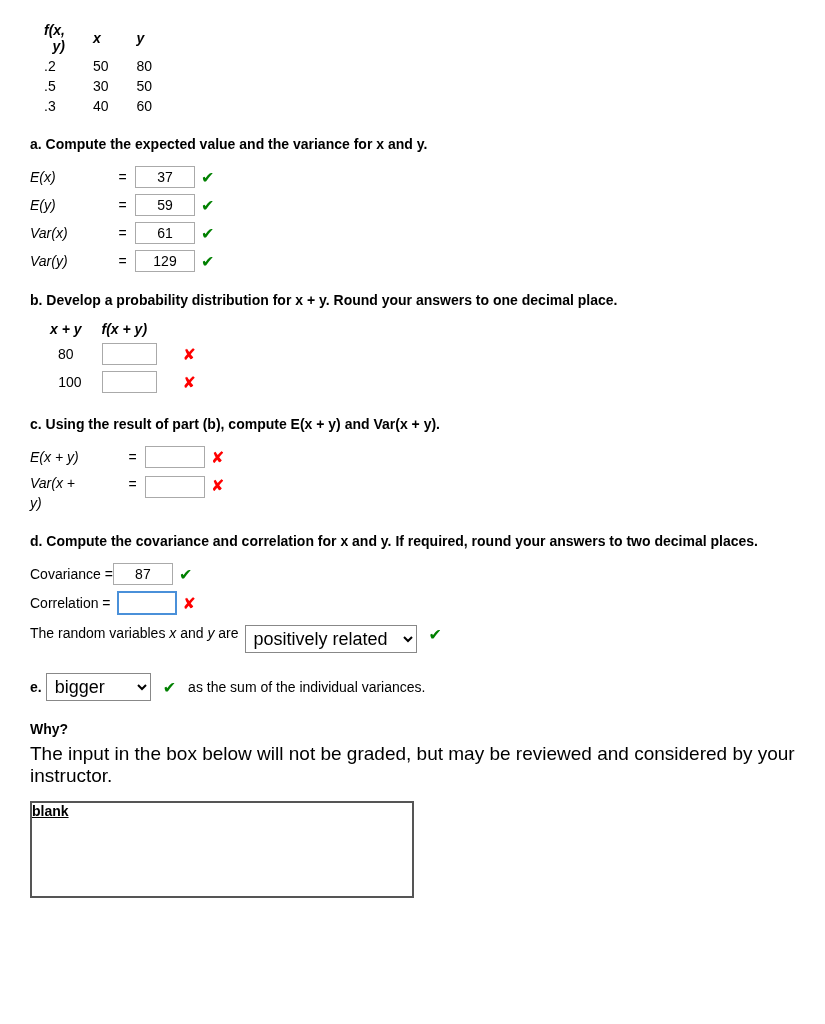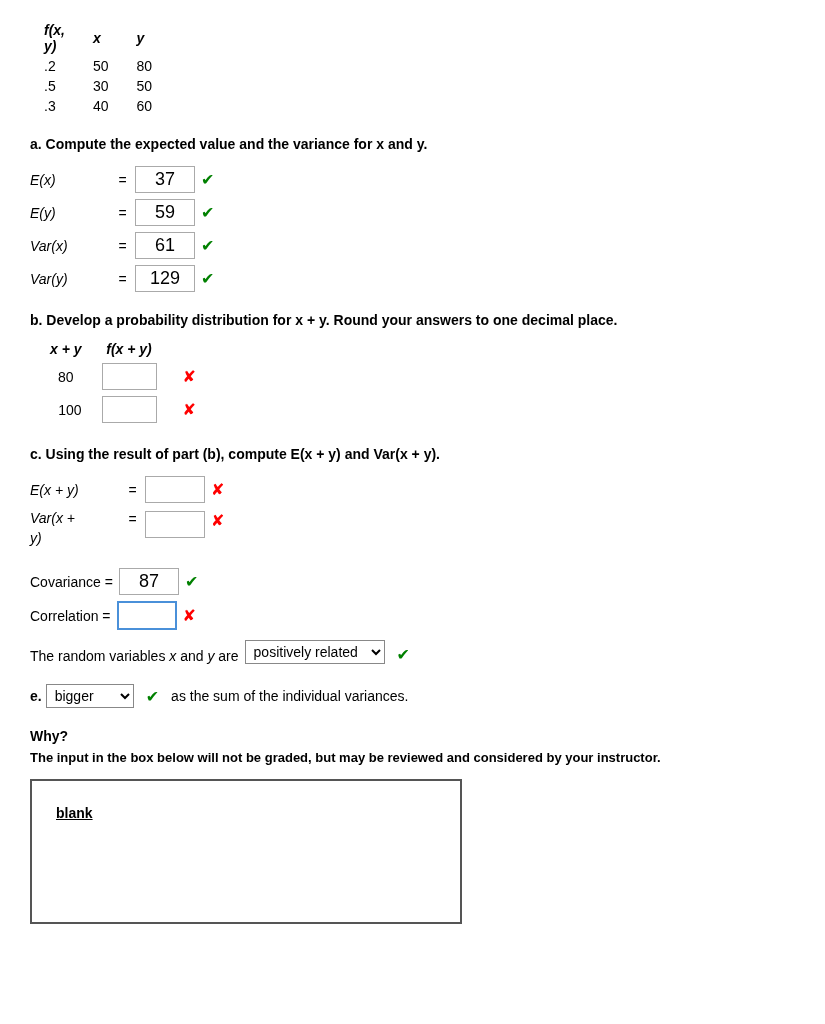--- a/index.html
+++ b/index.html
@@ -37,21 +37,21 @@
     }
     .eq-equals {
       width: 25px;
       text-align: center;
     }
     .input-box {
       border: 1px solid #aaa;
       padding: 2px 6px;
       width: 60px;
       text-align: center;
-      font-size: 18px;
+      font-size: 14px;
       background: #fff;
     }
     .input-box.correct {
       background: #fff;
     }
     .input-box.blue-border {
       border: 2px solid #4a90d9;
       background: #fff;
     }
     .check-icon {
@@ -78,59 +78,59 @@
     }
     .inline-row {
       display: flex;
       align-items: center;
       margin-bottom: 6px;
       flex-wrap: wrap;
     }
     select {
       border: 1px solid #888;
       padding: 2px 4px;
-      font-size: 14px;
+      font-size: 18px;
       background: #fff;
     }
     .textarea-box {
       width: 400px;
       height: 80px;
       border: 1px solid #888;
       padding: 6px;
       font-size: 14px;
       resize: both;
     }
     .bold-border-box {
       border: 2px solid #555;
-      padding: 24px;
+      padding: 0;
       display: inline-block;
       margin-top: 6px;
       text-decoration: underline;
     }
     .bold-border-box .box-label {
       font-weight: bold;
       margin-bottom: 4px;
     }
     .italic { font-style: italic; }
     .bold { font-weight: bold; }
     .drop-row {
       display: flex;
-      align-items: flex-end;
+      align-items: flex-start;
       margin-bottom: 12px;
       flex-wrap: wrap;
     }
   </style>
 </head>
 <body>
 
 <div class="section">
   <table>
     <thead>
       <tr>
-        <td style="font-style:italic; font-weight:bold;">f(x,<br>y)</td>
+        <td style="font-style:italic; font-weight:bold;text-align:right;">f(x,<br>y)</td>
         <td style="font-style:italic; font-weight:bold;">x</td>
         <td style="font-style:italic; font-weight:bold;">y</td>
       </tr>
     </thead>
     <tbody>
       <tr>
         <td>.2</td>
         <td>50</td>
         <td>80</td>
       </tr>
@@ -184,21 +184,21 @@
 <div class="section">
   <div class="part-label">
     <span>b.</span>
     <span>Develop a probability distribution for x + y. Round your answers to one decimal place.</span>
   </div>
   <div class="prob-table">
     <table>
       <thead>
         <tr>
           <th style="text-align:center; font-style:italic;">x + y</th>
-          <th style="text-align:center; font-style:italic;">f(x + y)</th>
+          <th style="text-align:left; font-style:italic;">f(x + y)</th>
           <th></th>
         </tr>
       </thead>
       <tbody>
         <tr>
           <td style="text-align:center;">80</td>
           <td style="text-align:center;">
             <input class="input-box" type="text" value="" style="width: 55px;">
           </td>
           <td><span class="x-icon">✘</span></td>
@@ -230,23 +230,27 @@
     <div class="eq-row" style="align-items: flex-start;">
       <span class="italic" style="width:90px; line-height:1.4;">Var(x +<br>y)</span>
       <span class="eq-equals" style="margin-top:2px;">=</span>
       <input class="input-box" type="text" value="" style="margin-top: 2px;">
       <span class="x-icon" style="margin-top:2px;">✘</span>
     </div>
   </div>
 </div>
 
 <div class="section">
+  <div class="part-label">
+    <span>d.</span>
+    <span>Compute the covariance and correlation for x and y. If required, round your answers to two decimal places.</span>
+  </div>
   <div style="margin-top: 14px;">
     <div class="eq-row">
-      <span style="margin-right:6px;">Covariance =</span>
+      <span style="margin-right:0;">Covariance =</span>
       <input class="input-box correct" type="text" value="87" style="">
       <span class="check-icon">✔</span>
     </div>
     <div class="eq-row">
       <span style="margin-right:6px;">Correlation =</span>
       <input class="input-box blue-border" type="text" value="" style="">
       <span class="x-icon">✘</span>
     </div>
   </div>
   <div class="drop-row" style="margin-top:10px;">
@@ -268,18 +272,18 @@
       <option value="smaller">smaller</option>
       <option value="the same">the same</option>
     </select>
     <span class="check-icon">✔</span>
     <span style="margin-left:12px;">as the sum of the individual variances.</span>
   </div>
 </div>
 
 <div class="section">
   <div style="margin-bottom:6px; font-weight:bold;">Why?</div>
-  <div style="margin-bottom:8px; font-size:13px;font-weight:bold;">The input in the box below will not be graded, but may be reviewed and considered by your instructor.</div>
+  <div style="margin-bottom:8px; font-size:19px;">The input in the box below will not be graded, but may be reviewed and considered by your instructor.</div>
   <div class="bold-border-box">
     <div class="box-label">blank</div>
     <textarea class="textarea-box" style="width: 380px; height: 70px; border: none; resize: none; font-size: 14px; outline: none;"></textarea>
   </div>
 </div>
 
 </body></html>

